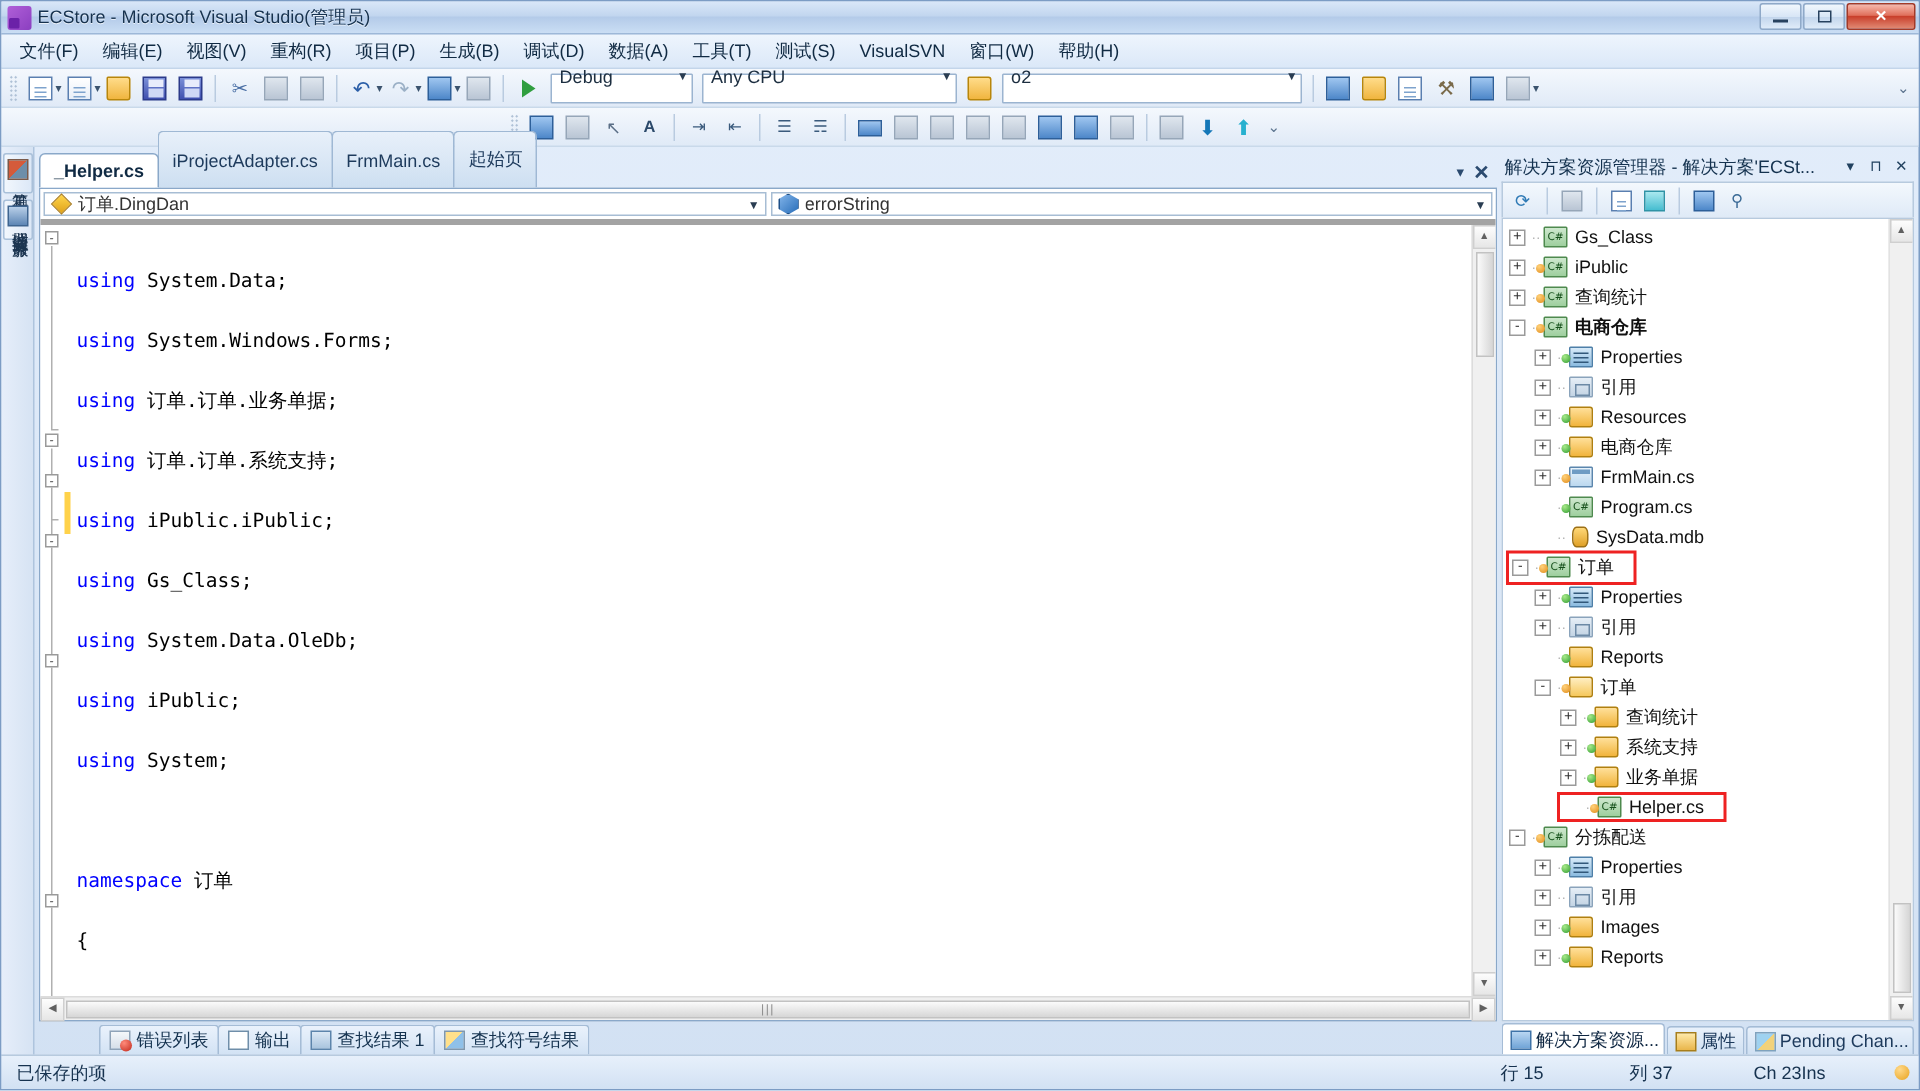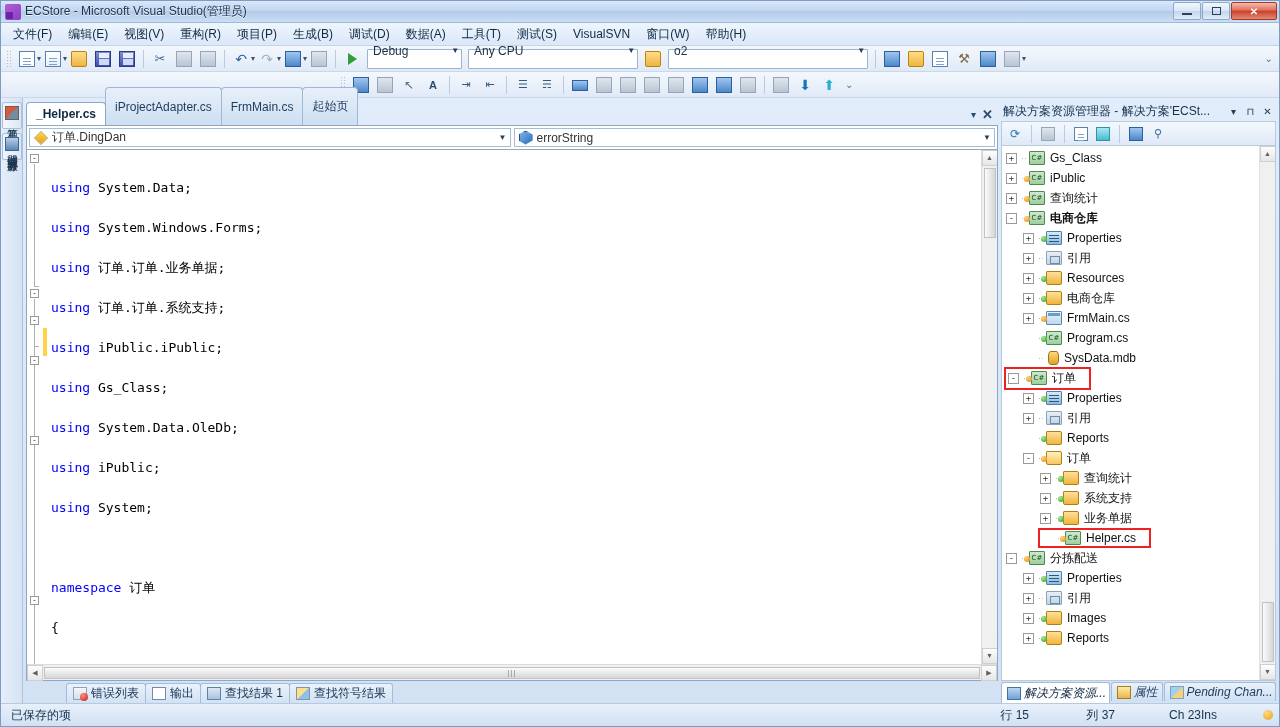--- a/index.html
+++ b/index.html
@@ -157,21 +157,21 @@
   .tabstrip-right { margin-left: auto; display: flex; align-items: center; gap: 6px; padding: 0 8px 3px 0; }
   .tr-btn { font-size: 10px; color: #2b4a6f; cursor: default; }
   .tr-x { font-size: 13px; color: #2b4a6f; font-weight: bold; }
 
   .editor-frame {
     flex: 1 1 auto; min-height: 0;
     border: 1px solid #8aa8c9; background: #fff;
     display: flex; flex-direction: column;
     margin-right: 3px;
   }
-  .nav-bar { height: 24px; flex: 0 0 24px; display: flex; border-bottom: 1px solid #a3a3a3; background: #fff; padding: 2px; gap: 3px; }
+  .nav-bar { height: 24px; flex: 0 0 24px; display: flex; border-bottom: 4px solid #a3a3a3; background: #fff; padding: 2px; gap: 3px; }
   .nav-combo {
     flex: 1 1 0; min-width: 0; border: 1px solid #a7bdd4; background: #fff;
     display: flex; align-items: center; padding: 0 3px 0 4px; font-size: 12px; color: #333;
   }
   .nav-combo .ni { width: 14px; height: 14px; margin-right: 4px; flex: none; }
   .ni-class { background: linear-gradient(135deg,#ffd54a,#e0a21a); border:1px solid #a8791a; transform: rotate(45deg) scale(.72); }
   .ni-field { background: linear-gradient(135deg,#7fb2e8,#2a6fba); border:1px solid #1d4f88;
     clip-path: polygon(50% 0,100% 28%,100% 72%,50% 100%,0 72%,0 28%); }
   .nav-combo .nt { overflow: hidden; text-overflow: ellipsis; white-space: nowrap; }
   .nav-combo .dd { margin-left: auto; font-size: 8px; color: #2a3d52; padding-left: 6px; }
@@ -249,21 +249,21 @@
   .dot-green { position: absolute; left: -6px; top: 4px; width: 6px; height: 6px; border-radius: 50%;
                background: radial-gradient(circle at 35% 30%, #a8e98a, #2e9c2e); }
   .tnode.bold .lbl { font-weight: bold; }
   .tnode .lbl { padding-right: 3px; }
   .tnode.redbox { }
   .tnode.redbox .boxwrap { outline: 2px solid #ee2222; padding: 1px 10px 1px 2px; display: flex; align-items: center; }
 
   .se-vsb { width: 16px; flex: 0 0 16px; background: #f0f0f0; border-left: 1px solid #e2e2e2;
             display: flex; flex-direction: column; align-items: center; }
 
-  .se-tabs { height: 22px; flex: 0 0 22px; display: flex; gap: 1px; padding-top: 1px; font-style: italic; }
+  .se-tabs { height: 22px; flex: 0 0 22px; display: flex; align-items: flex-end; gap: 1px; padding-top: 1px; }
   .se-tab { height: 19px; padding: 0 5px; display: flex; align-items: center; gap: 3px;
             font-size: 12px; color: #1d3a5c; border: 1px solid #a5bcd6; border-bottom: none;
             border-radius: 3px 3px 0 0;
             background: linear-gradient(to bottom,#e9f1fb,#cfe0f2); white-space: nowrap;
             max-width: 118px; overflow: hidden; }
   .se-tab.active { background: #ffffff; height: 21px; color: #0d2540; }
   .se-tab .ti { width: 14px; height: 13px; flex: none; }
   .ti-sol { background: linear-gradient(to bottom,#b9d6f2,#6fa3d6); border: 1px solid #3f73a8; }
   .ti-prop { background: linear-gradient(to bottom,#ffe9a8,#e9b64b); border: 1px solid #a77e1b; }
   .ti-pend { background: linear-gradient(135deg,#9fd2f0 50%,#f2d27a 50%); border: 1px solid #7fa2bd; }

